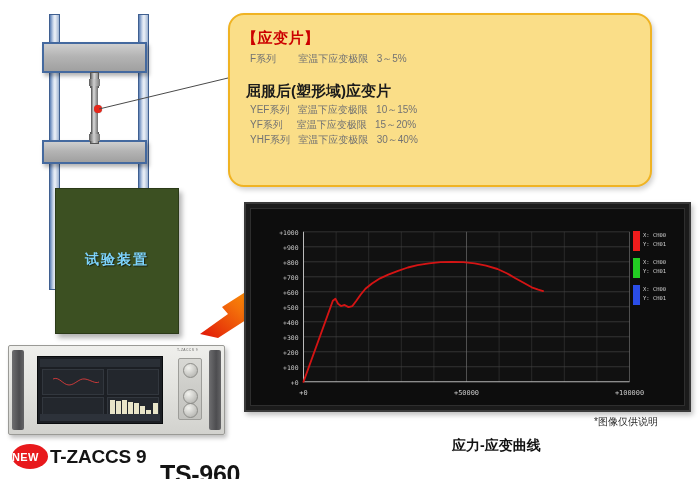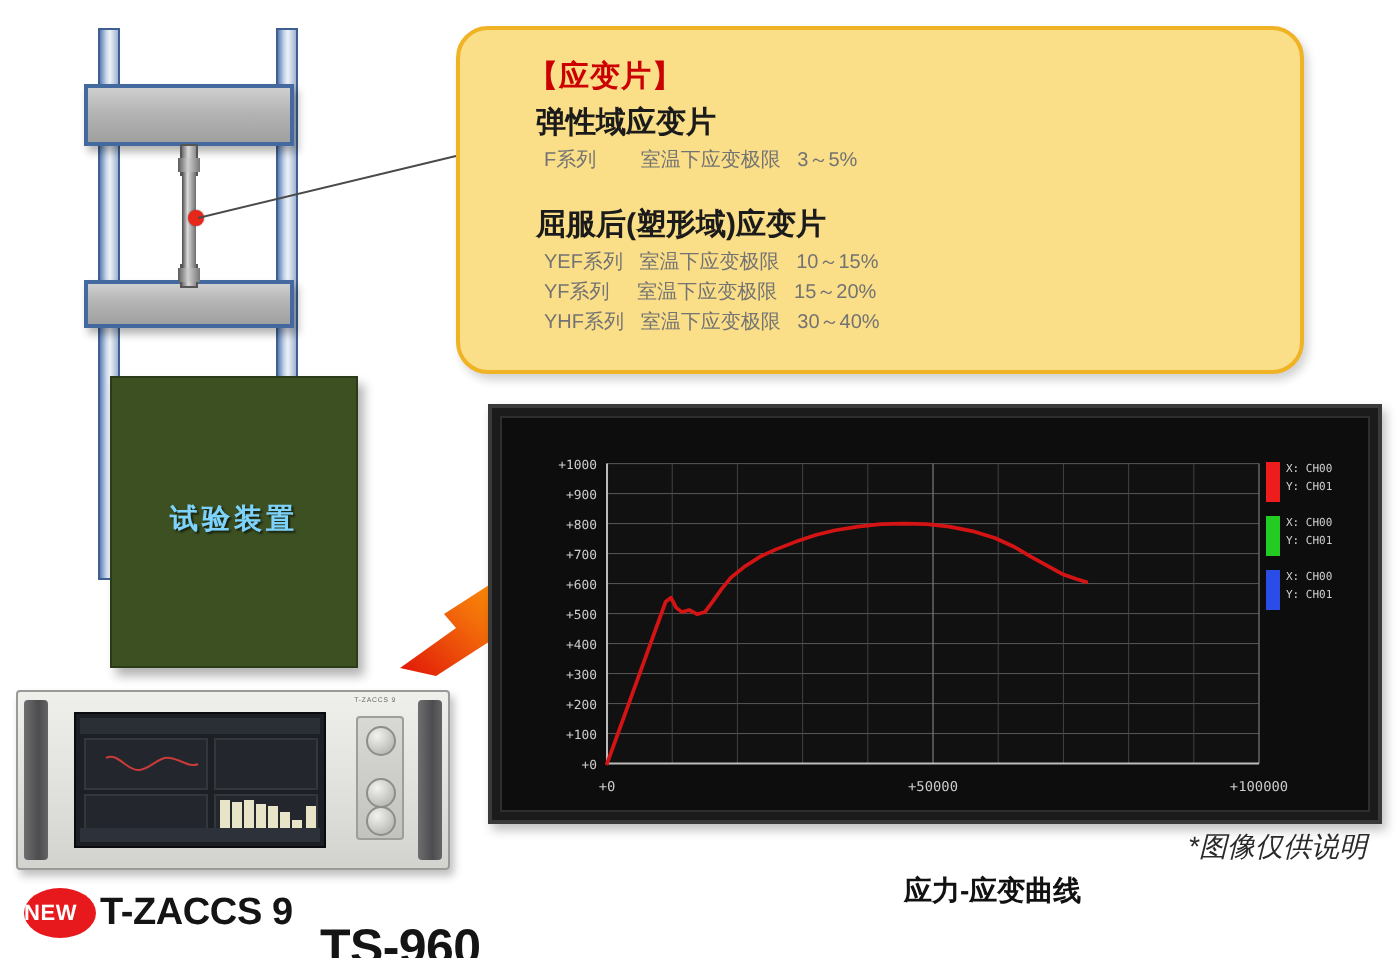--- a/index.html
+++ b/index.html
@@ -31,21 +31,21 @@
   .base span{display:block;color:#7dd3fc;font-size:14px;font-weight:bold;text-align:center;margin-top:62px;letter-spacing:2px;text-shadow:1px 1px 1px rgba(0,0,0,.6);}
 
   
   .leader{position:absolute;left:0;top:0;width:700px;height:479px;pointer-events:none;}
 
   
   .callout{
     position:absolute;left:228px;top:13px;width:424px;height:174px;
     background:#fade88;border:2px solid #f0b323;border-radius:16px;
     box-shadow:2px 3px 5px rgba(0,0,0,.18);
-    box-sizing:border-box;padding:14px 0 0 34px;
+    box-sizing:border-box;padding:14px 0 0 12px;
   }
   .c-title{color:#cc0000;font-size:15px;font-weight:bold;letter-spacing:.5px;margin-bottom:4px;}
   .c-head{color:#1b1b1b;font-size:15px;font-weight:bold;margin:3px 0 2px 4px;}
   .c-row{color:#737373;font-size:10px;margin:1px 0 1px 8px;white-space:pre;}
   .c-gap{height:12px;}
 
   
   .arrow{position:absolute;left:198px;top:276px;width:72px;height:62px;}
 
   
@@ -57,21 +57,21 @@
   .titlebar .tlabel{position:absolute;left:6px;top:2px;color:#d6d6d6;font-family:"DejaVu Sans Mono","Liberation Mono",monospace;font-size:9px;letter-spacing:.5px;}
   .titlebar .tslot{position:absolute;right:4px;top:1px;width:62px;height:14px;background:#3b3b3b;border:1px solid #555;box-sizing:border-box;}
   .rec-btn{position:absolute;right:28px;top:2px;width:12px;height:12px;border-radius:50%;background:#1d1d1d;border:2px solid #e8e8e8;box-sizing:border-box;}
   .plotwrap{position:absolute;left:0;top:17px;right:0;bottom:0;}
 
   .legend{position:absolute;right:3px;top:22px;width:48px;}
   .lg-item{display:flex;align-items:flex-start;margin-bottom:7px;}
   .sw{width:7px;height:20px;margin-right:3px;flex:none;}
   .lg-txt{font-family:"DejaVu Sans Mono","Liberation Mono",monospace;font-size:5.5px;line-height:9px;color:#cfcfcf;white-space:nowrap;}
 
-  .capt-note{position:absolute;left:594px;top:415px;color:#2a2a2a;font-size:14px;font-style:italic;}
+  .capt-note{position:absolute;left:594px;top:415px;color:#2a2a2a;font-size:10px;}
   .capt-main{position:absolute;left:452px;top:437px;color:#111;font-size:14px;font-weight:bold;}
 
   
   .device{position:absolute;left:8px;top:345px;width:215px;height:88px;
     background:linear-gradient(180deg,#efefec 0%,#e2e2de 50%,#d2d2ce 100%);
     border:1px solid #9a9a96;border-radius:2px;box-shadow:2px 3px 4px rgba(0,0,0,.25);}
   .dv-ear{position:absolute;top:4px;width:12px;height:80px;background:linear-gradient(90deg,#6e6e70,#4d4d50 60%,#646466);border-radius:2px;}
   .dv-ear.l{left:3px;} .dv-ear.r{right:3px;}
   .dv-screen{position:absolute;left:28px;top:10px;width:124px;height:66px;background:#1c1f24;border:1px solid #0a0c0e;}
   .dv-side{position:absolute;right:22px;top:12px;width:22px;height:60px;background:linear-gradient(180deg,#d8d8d4,#c2c2be);border:1px solid #9d9d99;border-radius:2px;}
@@ -106,21 +106,20 @@
       <span>试验装置</span>
     </div>
   </div>
 
   <svg class="leader" viewBox="0 0 700 479">
     <line x1="99" y1="109" x2="228" y2="78" stroke="#4a4a4a" stroke-width="1"></line>
   </svg>
 
   <div class="callout">
     <div class="c-title">【应变片】</div>
-    <div class="c-head">弹性域应变片</div>
     <div class="c-row">F系列        室温下应变极限   3～5%</div>
     <div class="c-gap"></div>
     <div class="c-head">屈服后(塑形域)应变片</div>
     <div class="c-row">YEF系列   室温下应变极限   10～15%</div>
     <div class="c-row">YF系列     室温下应变极限   15～20%</div>
     <div class="c-row">YHF系列   室温下应变极限   30～40%</div>
   </div>
 
   <svg class="arrow" viewBox="0 0 72 62">
     <defs>

